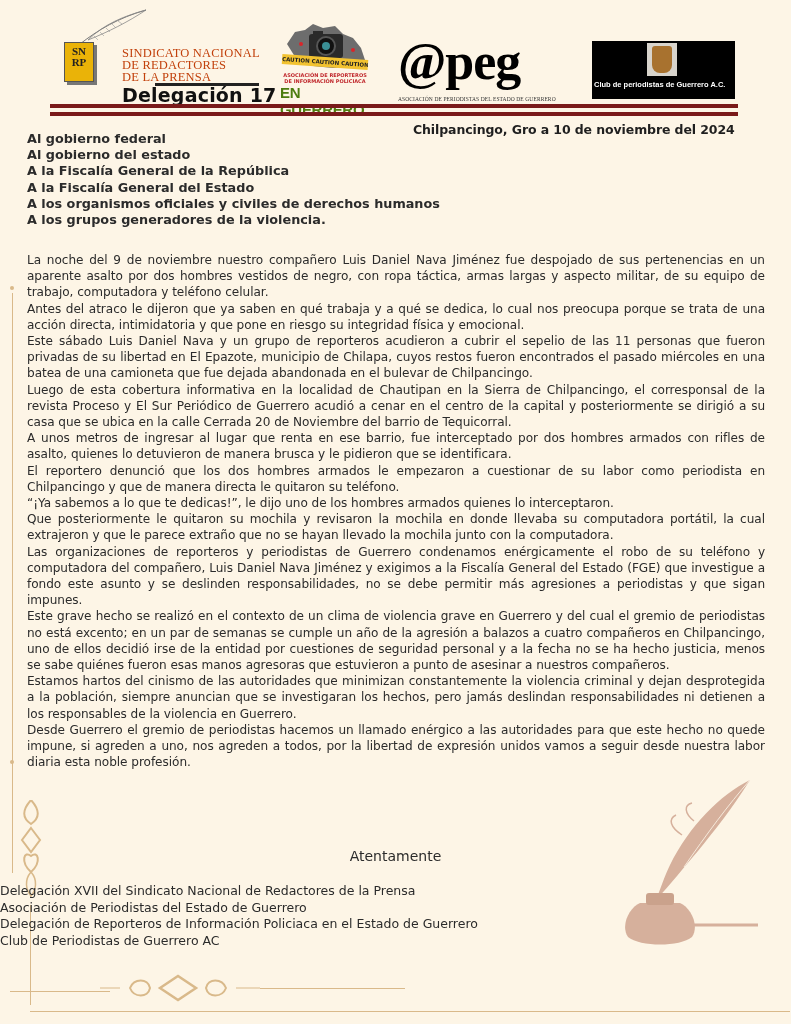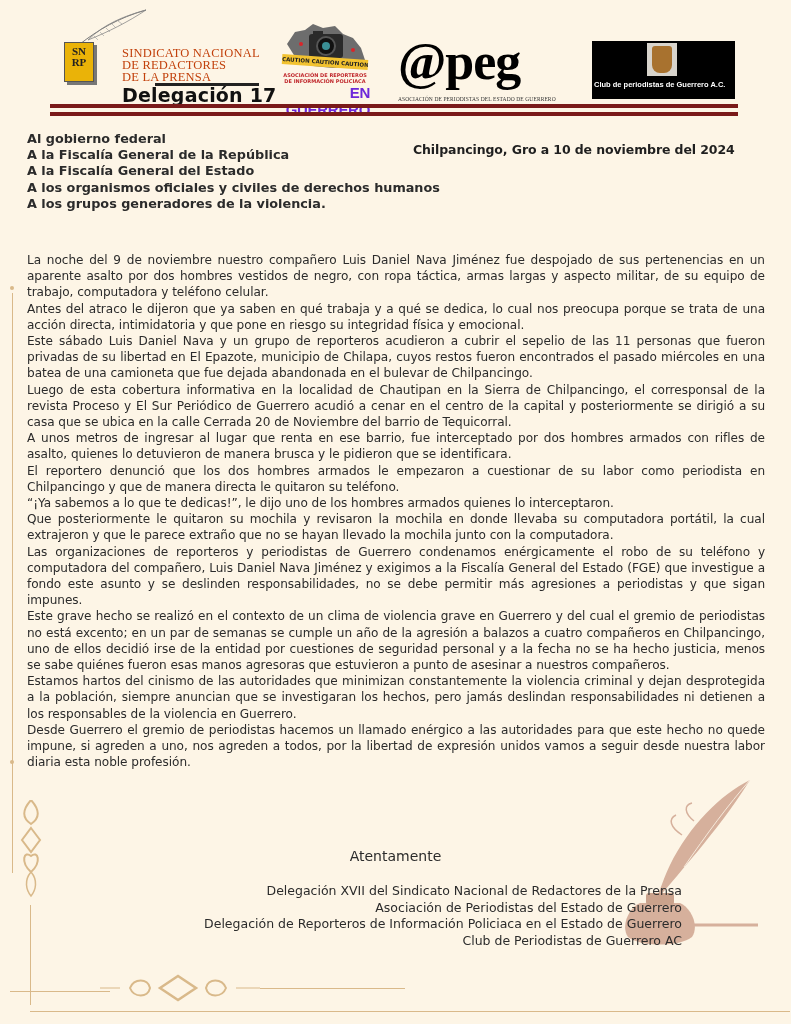--- a/index.html
+++ b/index.html
@@ -33,22 +33,22 @@
     .arip-caution {
       left: 282px; top: 57px; width: 86px; height: 10px; background: #f2c230;
       transform: rotate(4deg); font-size: 5.5px; font-weight: bold; line-height: 10px;
       text-align: center; color: #222; overflow: hidden; white-space: nowrap;
     }
     .arip-small {
       left: 280px; top: 73px; width: 90px; text-align: center; font-size: 5px; line-height: 5.5px;
       font-weight: bold; color: #c0282d;
     }
     .arip-big {
-      left: 280px; top: 84px; width: 90px; text-align: right; font-size: 15px; font-weight: bold;
-      color: #6d28d9; font-family: "Liberation Sans", sans-serif; letter-spacing: -0.3px;
+      left: 280px; top: 84px; width: 90px; text-align: left; font-size: 15px; font-weight: bold;
+      color: #4d7c0f; font-family: "Liberation Sans", sans-serif; letter-spacing: -0.3px;
     }
     .apeg-logo {
       left: 398px; top: 36px; font-family: "Liberation Serif", serif; font-weight: bold;
       font-size: 52px; line-height: 52px; color: #000000; letter-spacing: -1px;
     }
     .apeg-sub {
       left: 398px; top: 96px; font-family: "Liberation Serif", serif; font-size: 5.5px;
       color: #333; letter-spacing: 0.1px;
     }
     .club-box { left: 592px; top: 41px; width: 143px; height: 58px; background: #000; }
@@ -60,38 +60,38 @@
       left: 594px; top: 80px; width: 139px; font-size: 7.5px; font-weight: bold; color: #fff;
       font-family: "Liberation Sans", sans-serif; border-bottom: 1px solid #fff; padding-bottom: 15px;
       white-space: nowrap;
     }
     .rule1 { left: 50px; top: 104px; width: 688px; height: 4px; background: #7a1a1a; }
     .rule2 { left: 50px; top: 112px; width: 688px; height: 4px; background: #7a1a1a; }
 
     
     .date {
       left: 413px; top: 122px; font-size: 12.5px; font-weight: bold; color: #1f1f1f;
-      font-family: "DejaVu Sans", sans-serif; letter-spacing: -0.1px; margin-top: 20px;
+      font-family: "DejaVu Sans", sans-serif; letter-spacing: -0.1px;
     }
 
     
     .addressees { left: 27px; top: 131px; font-size: 12.8px; line-height: 16.2px; }
     .addressees div { white-space: nowrap; font-weight: bold; }
 
     
     .body-text {
       left: 27px; top: 252px; width: 738px; font-size: 12.1px; line-height: 16.2px;
       text-align: justify; letter-spacing: -0.05px;
     }
     .body-text p { margin: 0; }
 
     
     .closing { left: 0; top: 848px; width: 791px; text-align: center; font-size: 14px; }
     .signatures {
-      left: 0; top: 883px; width: 682px; text-align: right; font-size: 12.5px; line-height: 16.5px;
+      left: 0; top: 883px; width: 682px; text-align: left; font-size: 12.5px; line-height: 16.5px;
     }
 
     
     .deco { position: absolute; }
     .vline { width: 1px; background: #d9b98a; }
     .hline { height: 1px; background: #d9b98a; }
     .dot { width: 4px; height: 4px; background: #d9b98a; border-radius: 50%; }
   </style>
 </head>
 <body>
@@ -140,20 +140,21 @@
   <div class="abs club-label">Club de periodistas de Guerrero A.C.</div>
 
   <div class="abs rule1"></div>
   <div class="abs rule2"></div>
 </div>
 
 <div class="abs date">Chilpancingo, Gro a 10 de noviembre del 2024</div>
 
 <div class="abs addressees">
   <div>Al gobierno federal</div>
+  <div>Al gobierno del estado</div>
   <div>A la Fiscalía General de la República</div>
   <div>A la Fiscalía General del Estado</div>
   <div>A los organismos oficiales y civiles de derechos humanos</div>
   <div>A los grupos generadores de la violencia.</div>
 </div>
 
 <div class="deco vline" style="left:12px; top:293px; height:580px;"></div>
 <div class="deco dot" style="left:10px; top:286px;"></div>
 <div class="deco dot" style="left:10px; top:760px;"></div>
 <div class="deco vline" style="left:30px; top:905px; height:100px;"></div>

